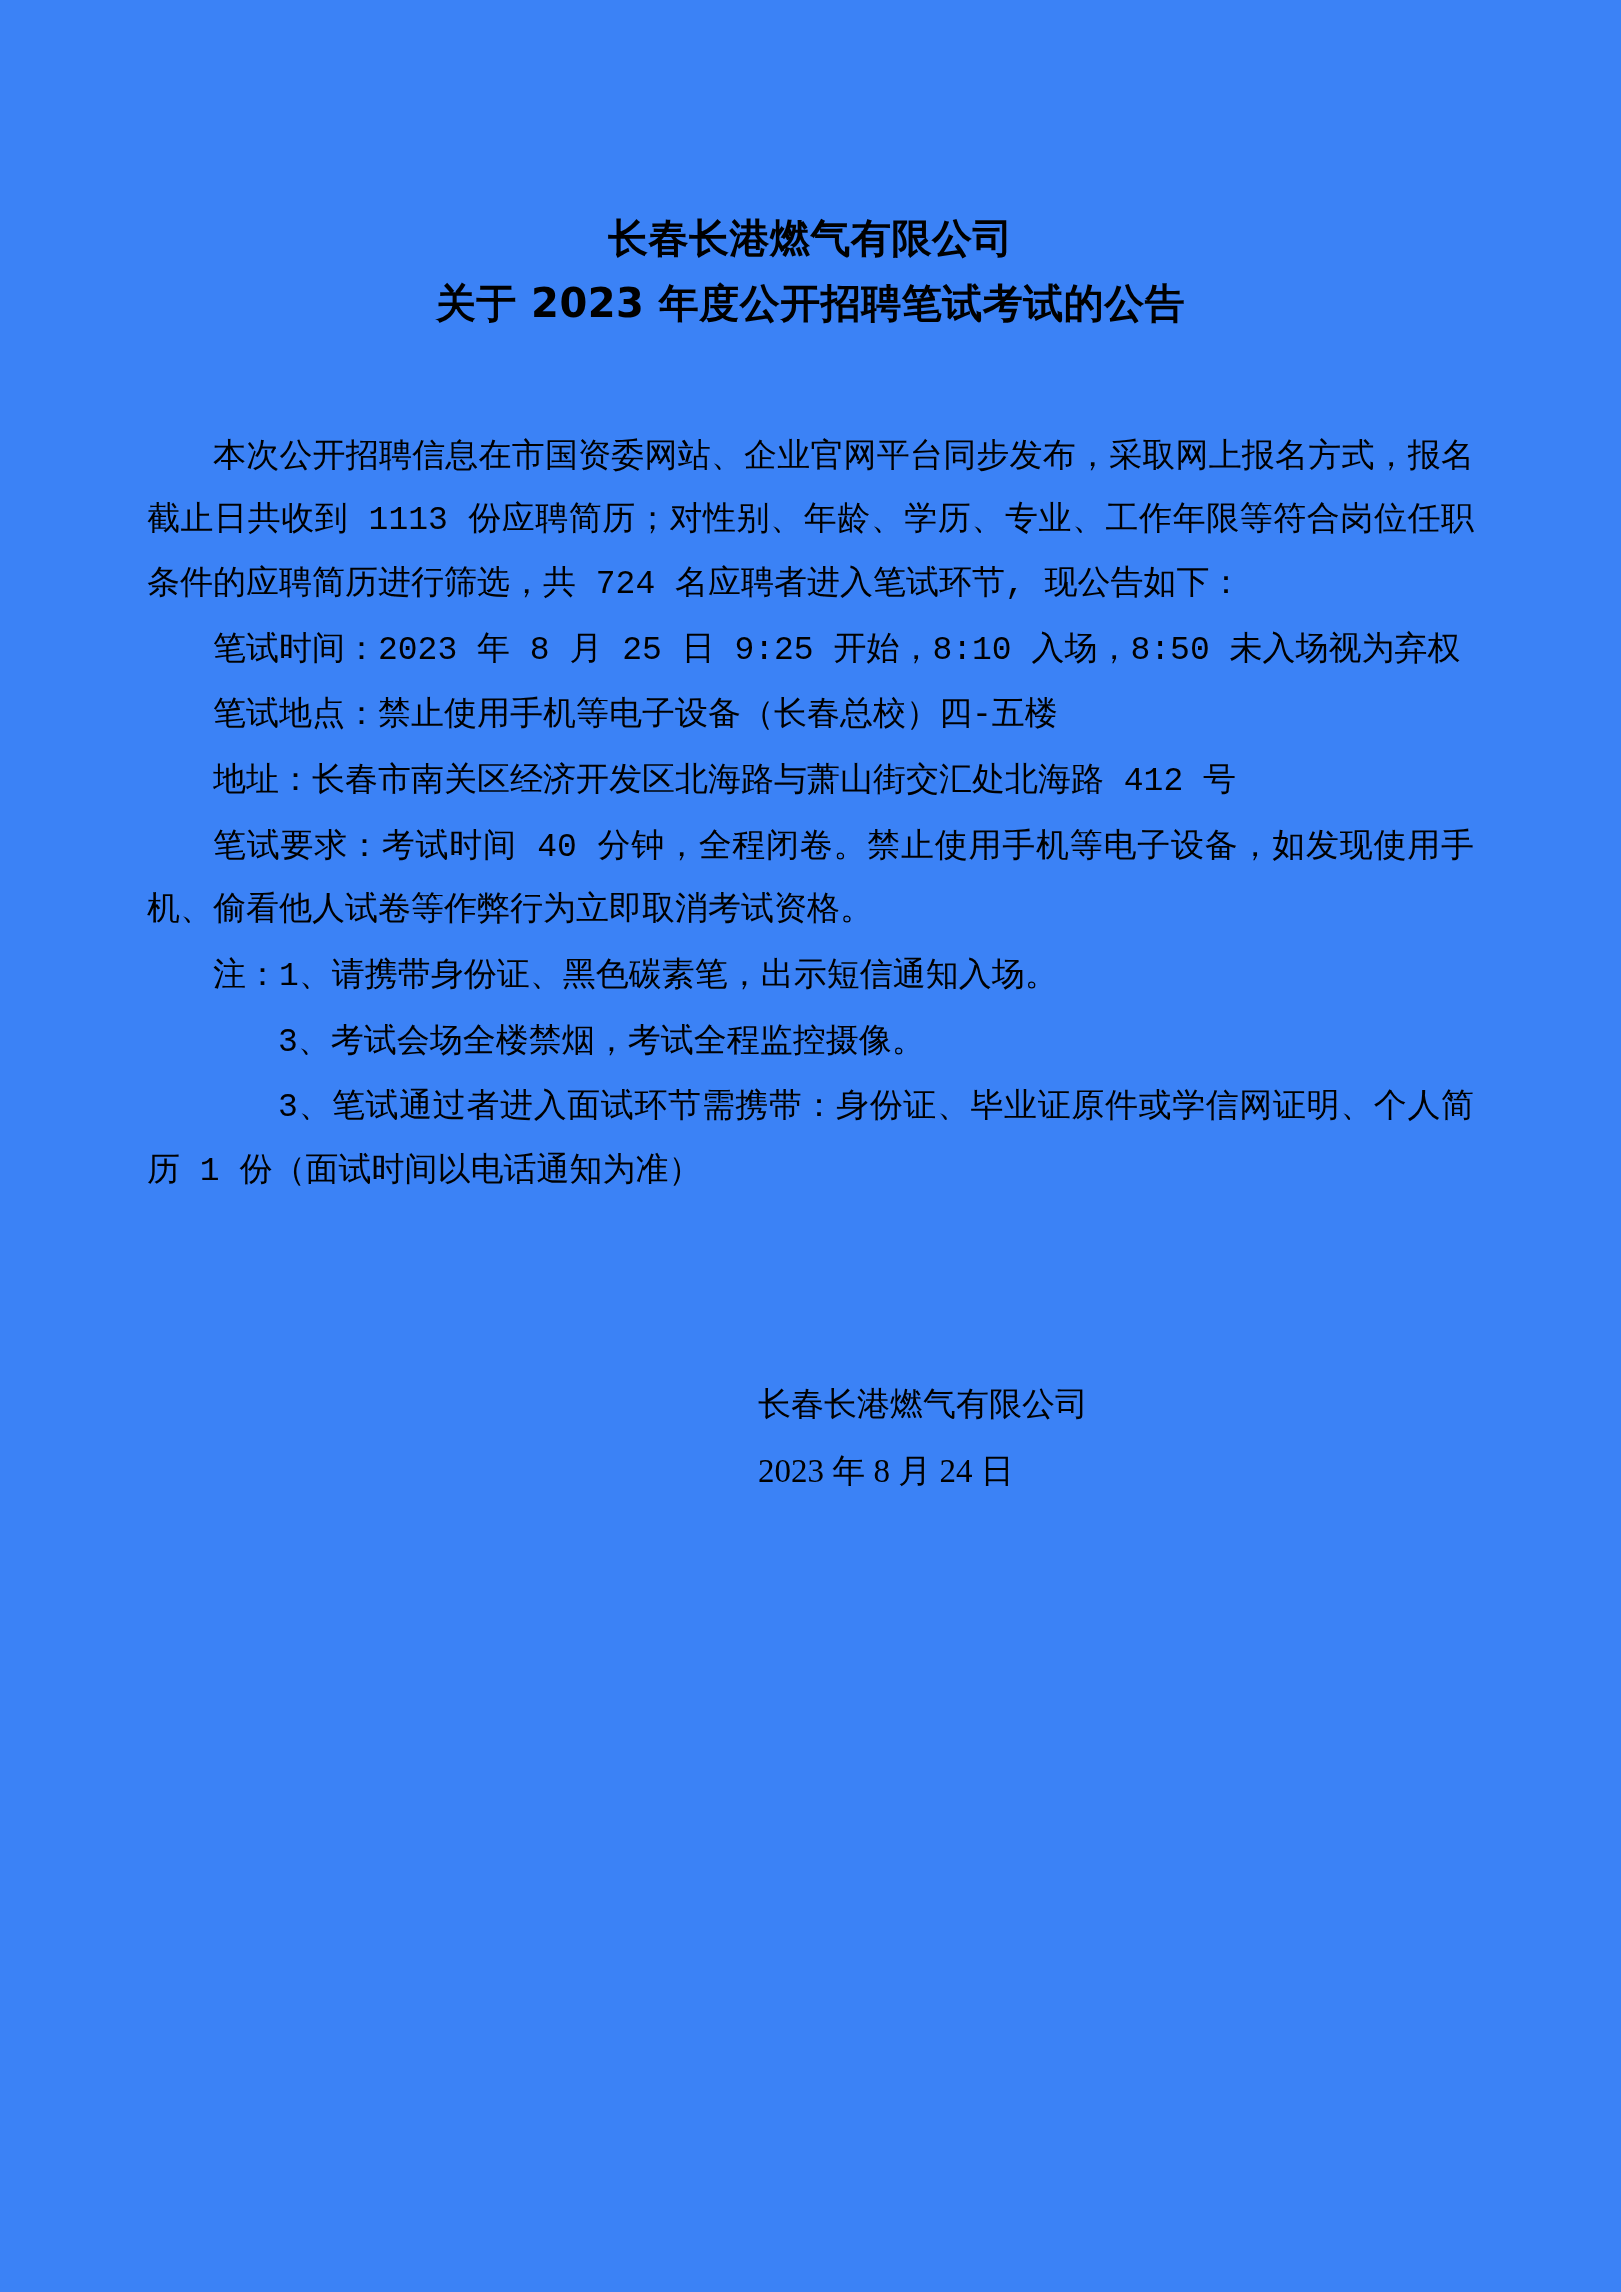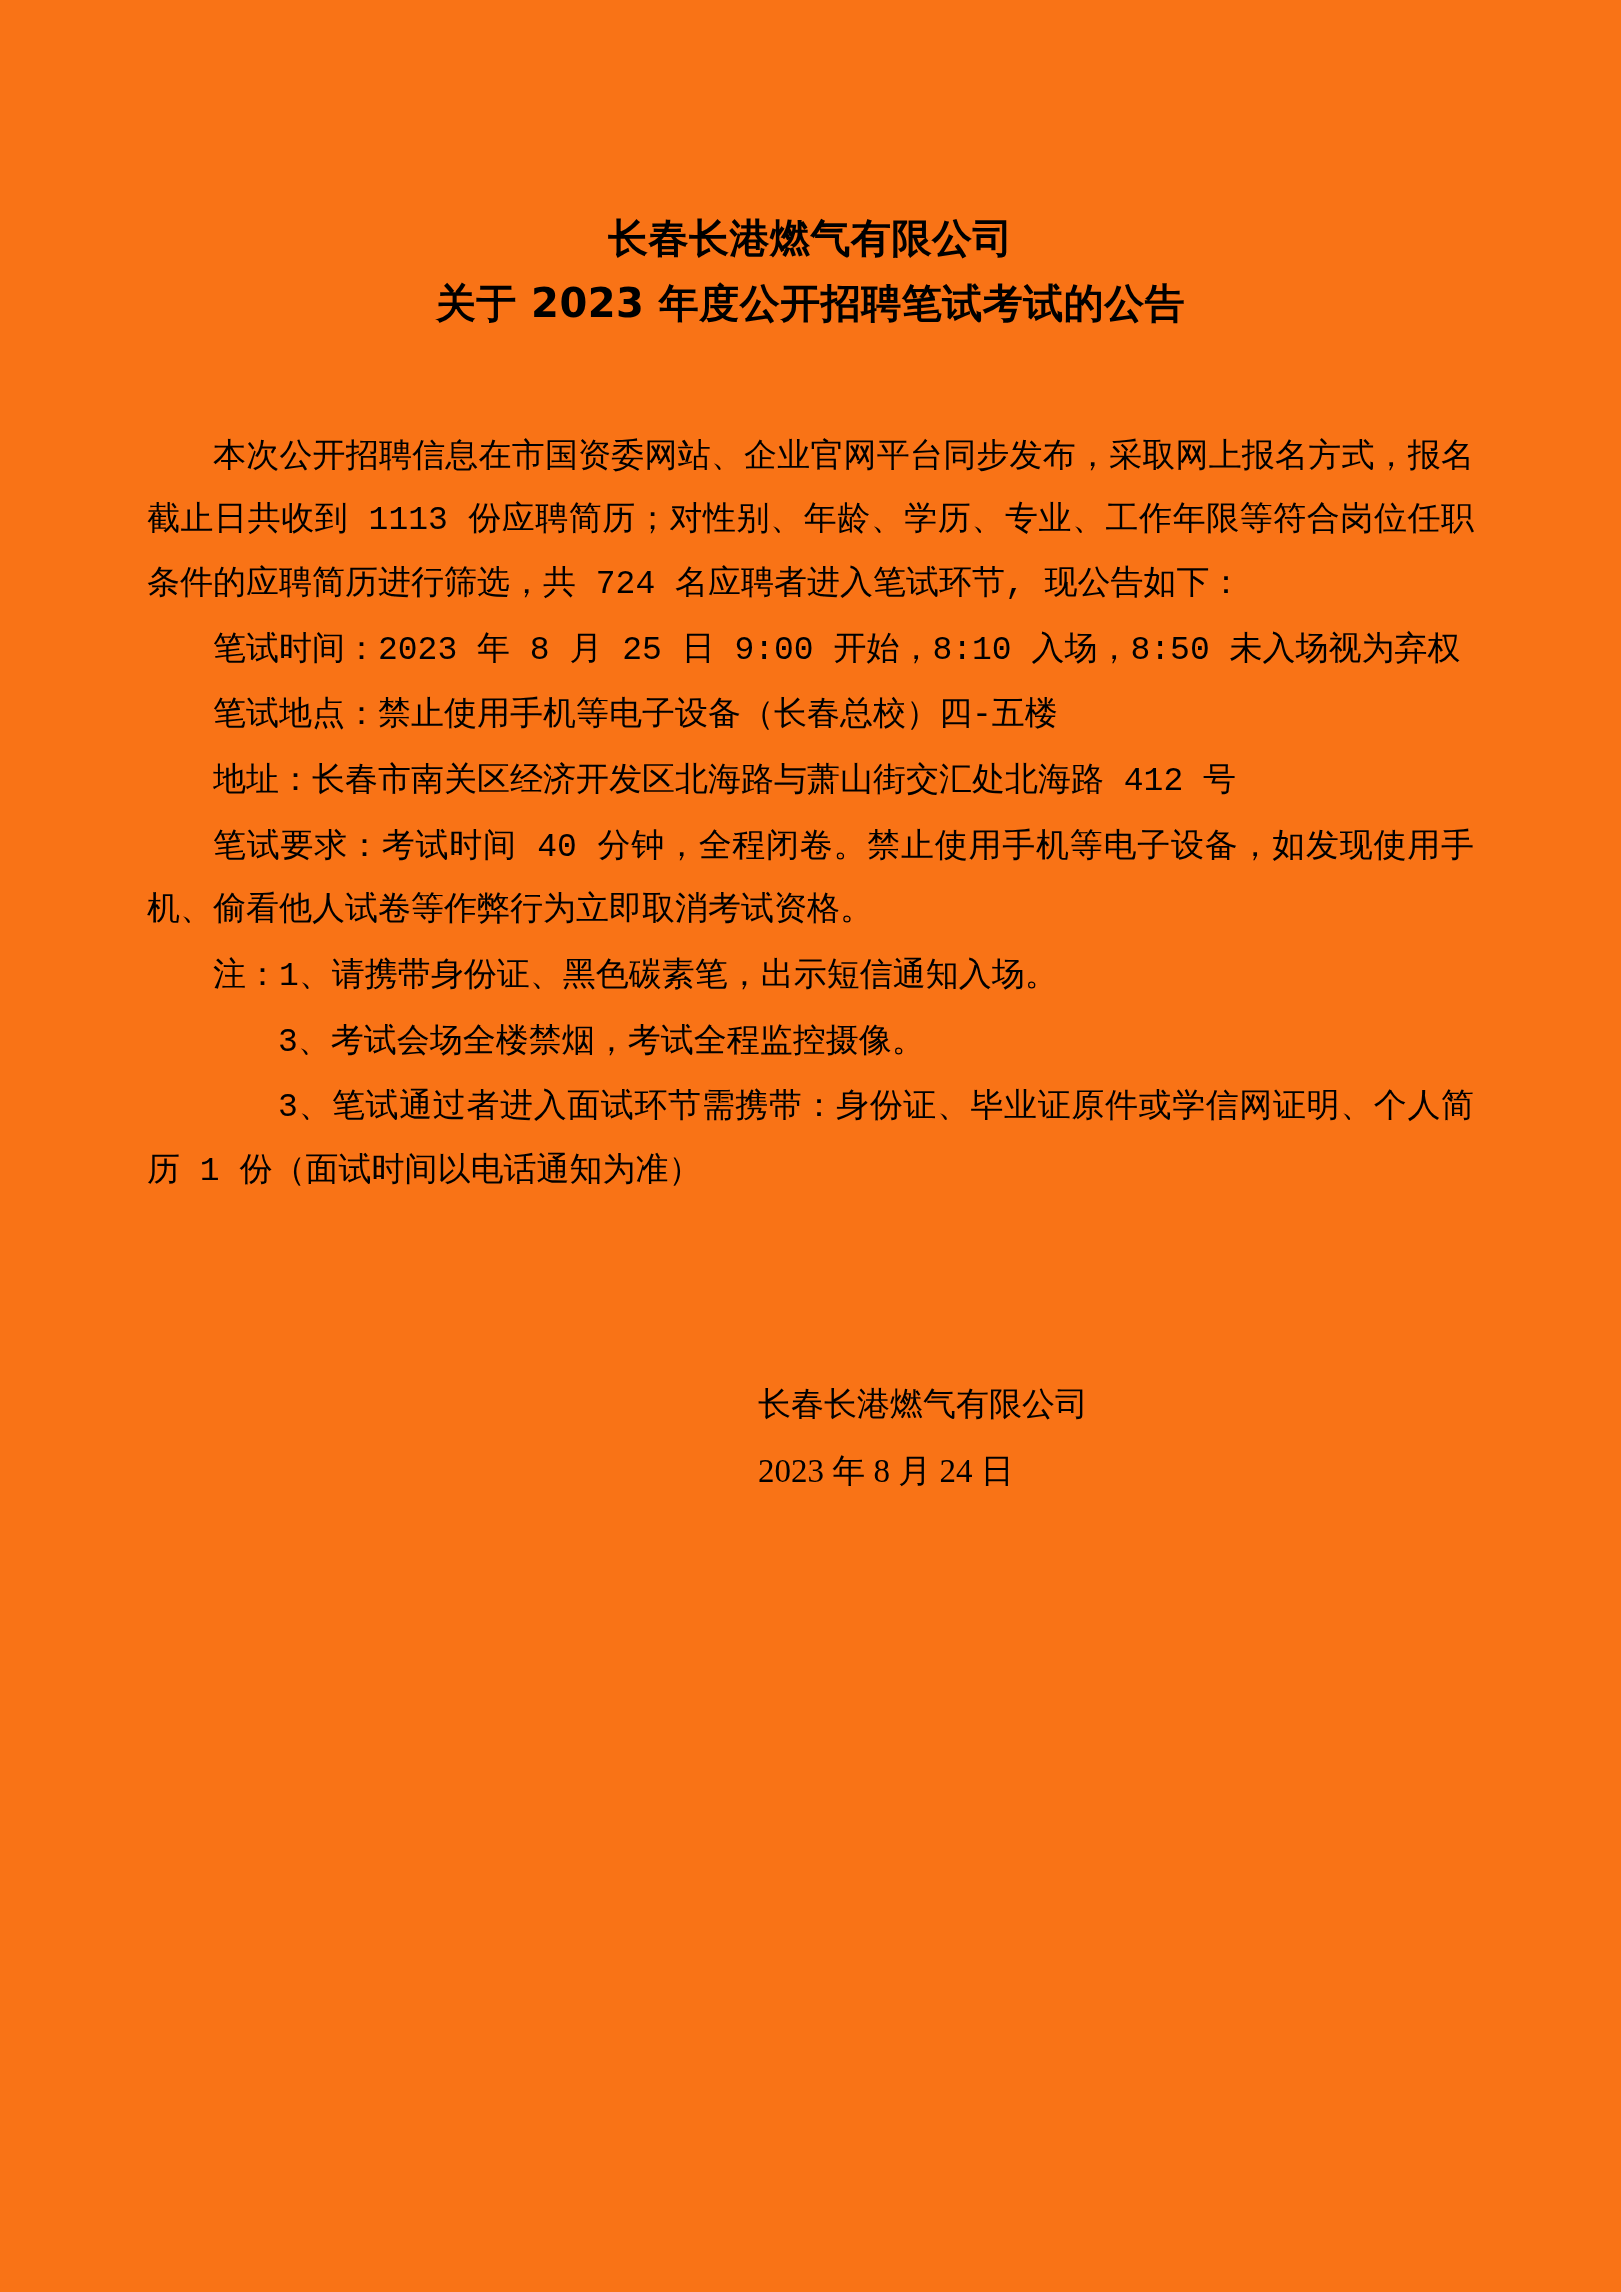--- a/index.html
+++ b/index.html
@@ -12,21 +12,21 @@
     min-height: 2293px;
     font-family: "Liberation Serif", "DejaVu Serif", serif;
     color: #000000;
     -webkit-font-smoothing: antialiased;
   }
   .page {
     box-sizing: border-box;
     width: 1621px;
     min-height: 2293px;
     padding: 206px 147px 118px 147px;
-    background: #f97316;
+    background: #3b82f6;
   }
   .title-block {
     text-align: center;
     margin-bottom: 90px;
   }
   .title-line {
     font-family: "DejaVu Sans", "Liberation Sans", sans-serif;
     font-weight: bold;
     font-size: 40px;
     line-height: 1.62;
@@ -70,21 +70,21 @@
 
 <div class="page">
 
   <div class="title-block">
     <div class="title-line">长春长港燃气有限公司</div>
     <div class="title-line">关于 2023 年度公开招聘笔试考试的公告</div>
   </div>
 
   <div class="body-block">
     <p class="para indent-1">本次公开招聘信息在市国资委网站、企业官网平台同步发布，采取网上报名方式，报名截止日共收到 1113 份应聘简历；对性别、年龄、学历、专业、工作年限等符合岗位任职条件的应聘简历进行筛选，共 724 名应聘者进入笔试环节, 现公告如下：</p>
-    <p class="para indent-1">笔试时间：2023 年 8 月 25 日 9:00 开始，8:10 入场，8:50 未入场视为弃权</p>
+    <p class="para indent-1">笔试时间：2023 年 8 月 25 日 9:25 开始，8:10 入场，8:50 未入场视为弃权</p>
     <p class="para indent-1">笔试地点：禁止使用手机等电子设备（长春总校）四-五楼</p>
     <p class="para indent-1">地址：长春市南关区经济开发区北海路与萧山街交汇处北海路 412 号</p>
     <p class="para indent-1">笔试要求：考试时间 40 分钟，全程闭卷。禁止使用手机等电子设备，如发现使用手机、偷看他人试卷等作弊行为立即取消考试资格。</p>
     <p class="para indent-1">注：1、请携带身份证、黑色碳素笔，出示短信通知入场。</p>
     <p class="para indent-2">3、考试会场全楼禁烟，考试全程监控摄像。</p>
     <p class="para indent-2">3、笔试通过者进入面试环节需携带：身份证、毕业证原件或学信网证明、个人简历 1 份（面试时间以电话通知为准）</p>
   </div>
 
   <div class="sign-block">
     <div class="sign-inner">

